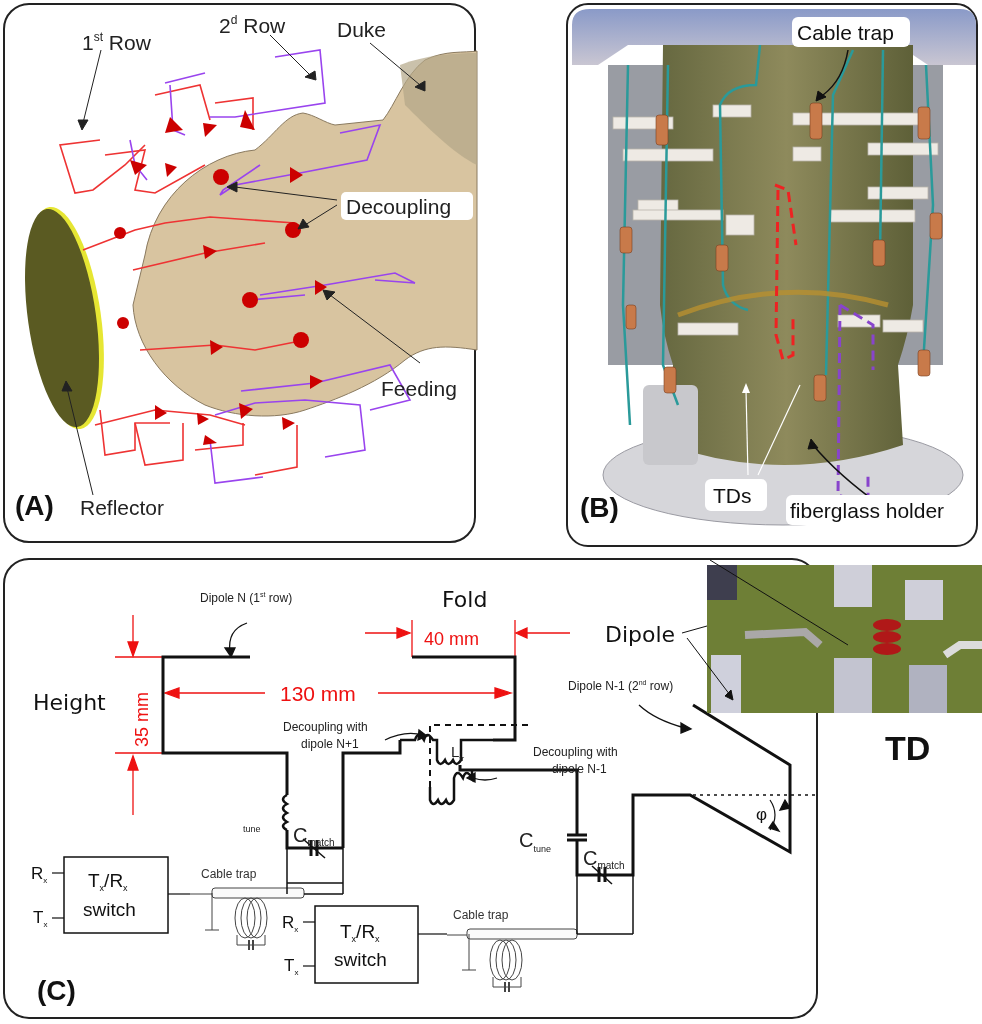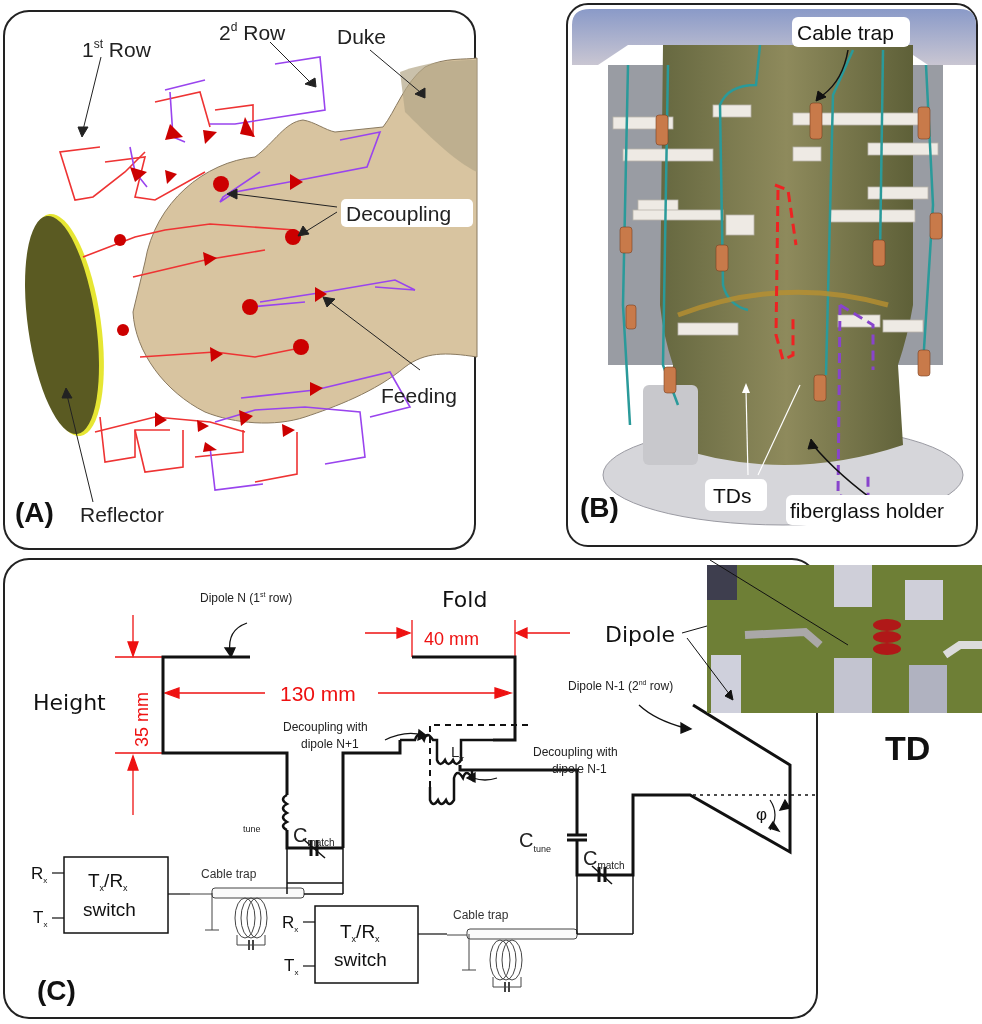--- a/index.html
+++ b/index.html
@@ -1,18 +1,18 @@
 <!DOCTYPE html>
 <html><head>
 <meta charset="utf-8">
 <style>
   html, body { margin:0; padding:0; background:#ffffff; }
   body { width:982px; height:1024px; position:relative; overflow:hidden; font-family:"Liberation Sans", sans-serif; }
   .panel { position:absolute; border:2px solid #222; border-radius:26px; background:#fff; box-sizing:border-box; }
-  #panel-a { left:3px; top:10px; width:473px; height:540px; }
+  #panel-a { left:3px; top:3px; width:473px; height:540px; }
   #panel-b { left:566px; top:3px; width:412px; height:544px; border-radius:22px; background:#fff; }
   #panel-c { left:3px; top:558px; width:815px; height:461px; }
   svg { position:absolute; left:0; top:0; overflow:visible; }
   .lbl { font-family:"Liberation Sans", sans-serif; }
   .panel-letter { font-weight:bold; font-size:28px; fill:#111; }
   .cal { font-family:"DejaVu Sans", sans-serif; }
 </style>
 </head>
 <body>
 

